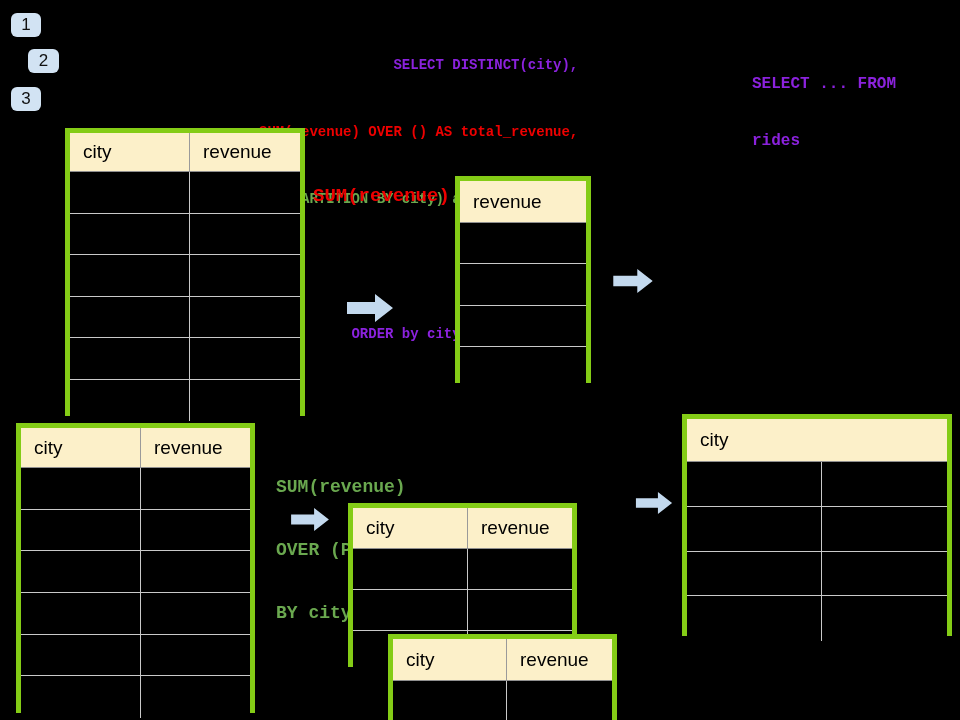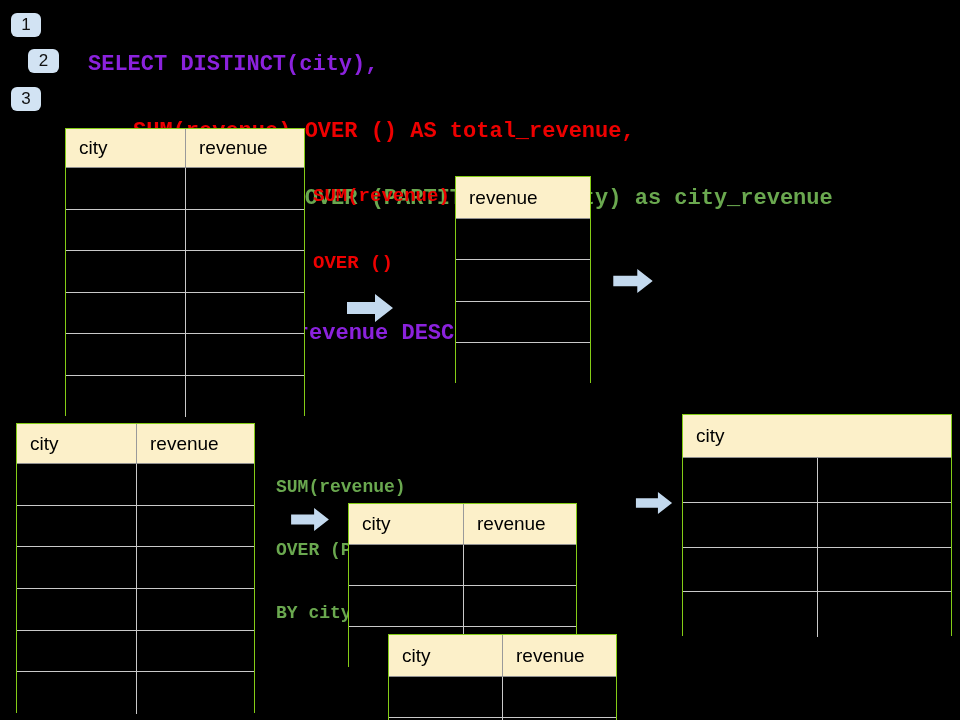--- a/index.html
+++ b/index.html
@@ -2,41 +2,41 @@
 <html style="--purple: #8B22DD; --red: #EE0000; --green: #6AA84F; --header_bg: #FCF0C9; --arrow: #C3D9EE; --badge: #D2E3F3;"><head>
 <meta charset="utf-8">
 <style>
   html,body{margin:0;padding:0;background:#000;}
   #canvas{position:relative;width:960px;height:720px;background:#000;overflow:hidden;
           font-family:"Liberation Sans", sans-serif;}
 
   
   .code{position:absolute;font-family:"Liberation Mono", monospace;font-weight:bold;
         white-space:pre;}
-  .sql-block{left:88px;top:9px;font-size:22px;line-height:22.4px;}
+  .sql-block{left:88px;top:9px;font-size:14px;line-height:22.4px;text-align:right;}
   .sql-line{display:block;}
   .ind2{padding-left:23px;}
   .ind4{padding-left:45px;}
   .side-note{left:752px;top:37px;font-size:16px;line-height:19px;color:var(--purple);}
   .label-total{left:313px;top:140px;font-size:19px;line-height:22.4px;color:var(--red);}
   .label-partition{left:276px;top:435px;font-size:18px;line-height:21px;color:var(--green);}
   .c-purple{color:var(--purple);}
   .c-red{color:var(--red);}
   .c-green{color:var(--green);}
 
   
   .badge{position:absolute;width:30px;height:24px;background:var(--badge);
          border-radius:6px;display:flex;align-items:center;justify-content:center;
          color:#111;font-size:17px;}
   .b1{left:11px;top:13px;}
   .b2{left:28px;top:49px;width:31px;}
   .b3{left:11px;top:87px;}
 
   
-  .tbl{position:absolute;background:#1d4ed8;border:1px solid #84cc16;box-sizing:border-box;}
+  .tbl{position:absolute;background:#1d4ed8;border:5px solid #84cc16;box-sizing:border-box;}
   .thead{display:grid;background:var(--header_bg);border-bottom:1px solid #8f8f8f;
          box-sizing:border-box;}
   .thcell{display:flex;align-items:center;padding-left:13px;color:#000;font-size:19px;
           border-right:1px solid #9a9a9a;box-sizing:border-box;overflow:hidden;}
   .thcell:last-child{border-right:none;}
   .trow{display:grid;border-bottom:1px solid #c9c9c9;box-sizing:border-box;background:#000;}
   .trow:last-child{border-bottom:none;}
   .tcell{border-right:1px solid #c9c9c9;box-sizing:border-box;}
   .tcell:last-child{border-right:none;}
 
@@ -81,24 +81,27 @@
   <div class="badge b3">3</div>
 
   <div class="code sql-block">
     <span class="sql-line c-purple ind0">SELECT DISTINCT(city),</span>
     <span class="sql-line c-red ind4">SUM(revenue) OVER () AS total_revenue,</span>
     <span class="sql-line c-green ind4">SUM(revenue) OVER (PARTITION BY city) as city_revenue</span>
     <span class="sql-line c-purple ind2">FROM rides</span>
     <span class="sql-line c-purple ind2">ORDER by city_revenue DESC;</span>
   </div>
 
+  <div class="code side-note">
+    <span class="sql-line">SELECT ... FROM</span>
+    <span class="sql-line">rides</span>
+  </div>
 
   <div class="code label-total">
     <span class="sql-line">SUM(revenue)</span>
-    <span class="sql-line">OVER ()</span>
   </div>
 
   <div class="code label-partition">
     <span class="sql-line">SUM(revenue)</span>
     <span class="sql-line">OVER (PARTITION</span>
     <span class="sql-line">BY city)</span>
   </div>
 
   <div class="tbl t1">
     <div class="thead">

